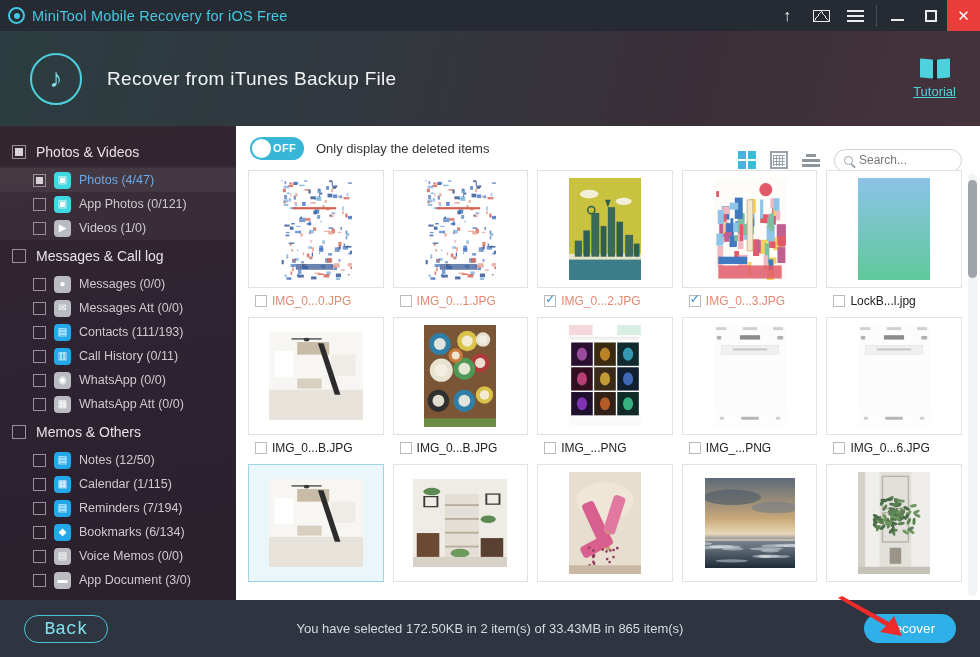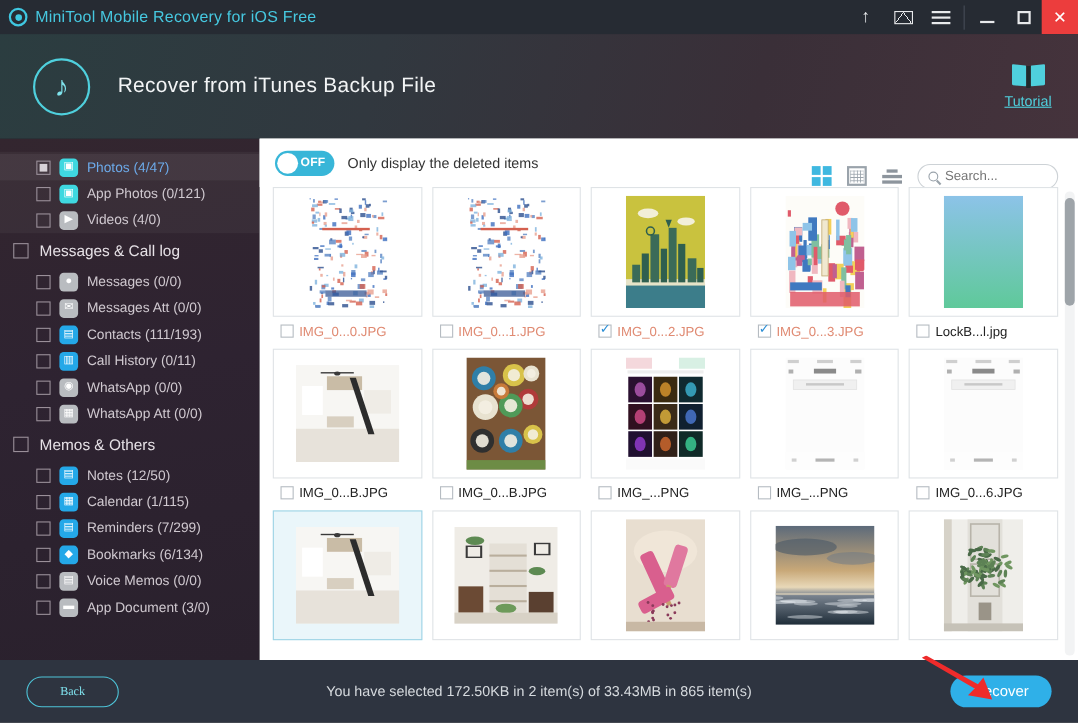--- a/index.html
+++ b/index.html
@@ -228,21 +228,21 @@
 
   
   .footer {
     height: 57px; background: #2e3440;
     display: flex; align-items: center; padding: 0 24px;
     position: relative;
   }
   .back-btn {
     width: 84px; height: 28px; border-radius: 15px;
     border: 1px solid #4ec4d8; color: #7fe0ec; background: transparent;
-    font-size: 11px; font-family: Liberation Serif, serif;
+    font-size: 18px; font-family: Liberation Mono, monospace;
     display: flex; align-items: center; justify-content: center;
   }
   .status {
     position: absolute; left: 0; right: 0; text-align: center;
     color: #d6dade; font-size: 13px; pointer-events: none;
   }
   .recover-btn {
     margin-left: auto; width: 92px; height: 29px; border-radius: 15px;
     background: #2fb0e8; color: #fff; border: none; font-size: 13.5px;
     font-family: "Liberation Sans", sans-serif;
@@ -298,35 +298,39 @@
         <span class="sp"></span>
     </div>
     <div class="tut-label">Tutorial</div>
   </div>
 </div>
 
 <div class="body">
 
   <div class="sidebar" id="sidebar">
       <div class="grp">
+        <div class="grp-head">
+          <span class="cb big partial"></span>
+          <span class="glabel">Photos &amp; Videos</span>
+        </div>
         <div class="grp-body active">
           <div class="row sel">
             <span class="cb partial"></span>
             <span class="micon" style="background: rgb(63, 216, 224);">▣</span>
             <span class="rlabel">Photos (4/47)</span>
           </div>
           <div class="row">
             <span class="cb "></span>
             <span class="micon" style="background: rgb(63, 216, 224);">▣</span>
             <span class="rlabel">App Photos (0/121)</span>
           </div>
           <div class="row">
             <span class="cb "></span>
             <span class="micon" style="background: rgb(185, 188, 192);">▶</span>
-            <span class="rlabel">Videos (4/0)</span>
+            <span class="rlabel">Videos (1/0)</span>
           </div>
         </div>
       </div>
       <div class="grp">
         <div class="grp-head">
           <span class="cb big "></span>
           <span class="glabel">Messages &amp; Call log</span>
         </div>
         <div class="grp-body">
           <div class="row">
@@ -373,21 +377,21 @@
             <span class="rlabel">Notes (12/50)</span>
           </div>
           <div class="row">
             <span class="cb "></span>
             <span class="micon" style="background: rgb(36, 168, 232);">▦</span>
             <span class="rlabel">Calendar (1/115)</span>
           </div>
           <div class="row">
             <span class="cb "></span>
             <span class="micon" style="background: rgb(36, 168, 232);">▤</span>
-            <span class="rlabel">Reminders (7/299)</span>
+            <span class="rlabel">Reminders (7/194)</span>
           </div>
           <div class="row">
             <span class="cb "></span>
             <span class="micon" style="background: rgb(36, 168, 232);">◆</span>
             <span class="rlabel">Bookmarks (6/134)</span>
           </div>
           <div class="row">
             <span class="cb "></span>
             <span class="micon" style="background: rgb(185, 188, 192);">▤</span>
             <span class="rlabel">Voice Memos (0/0)</span>

